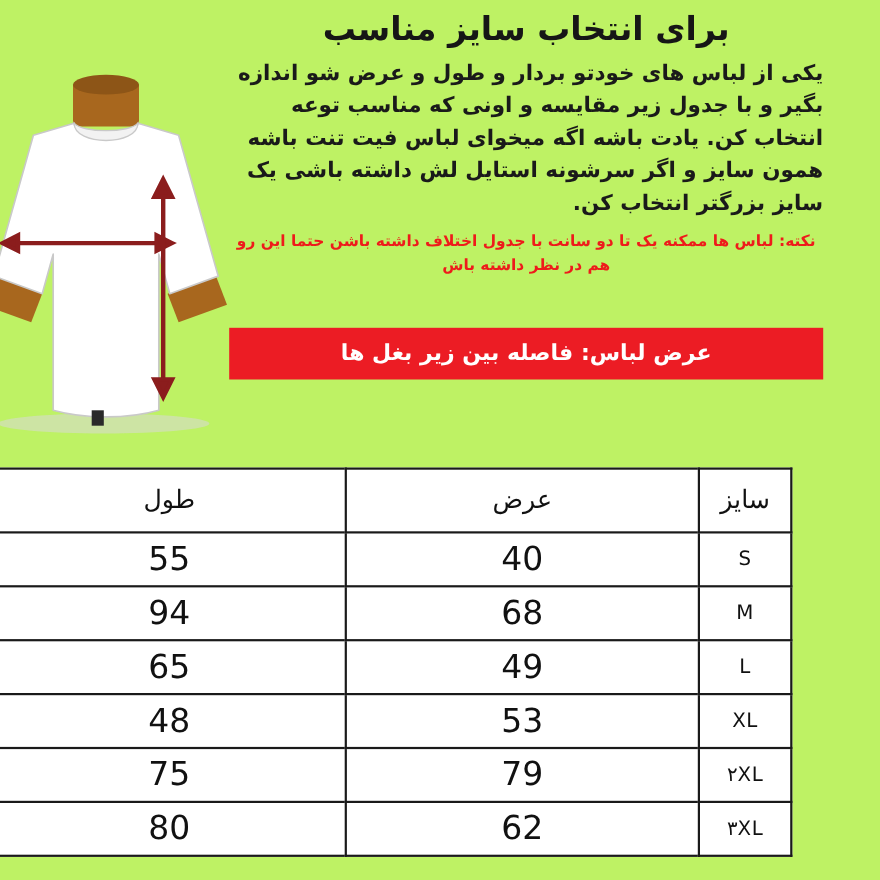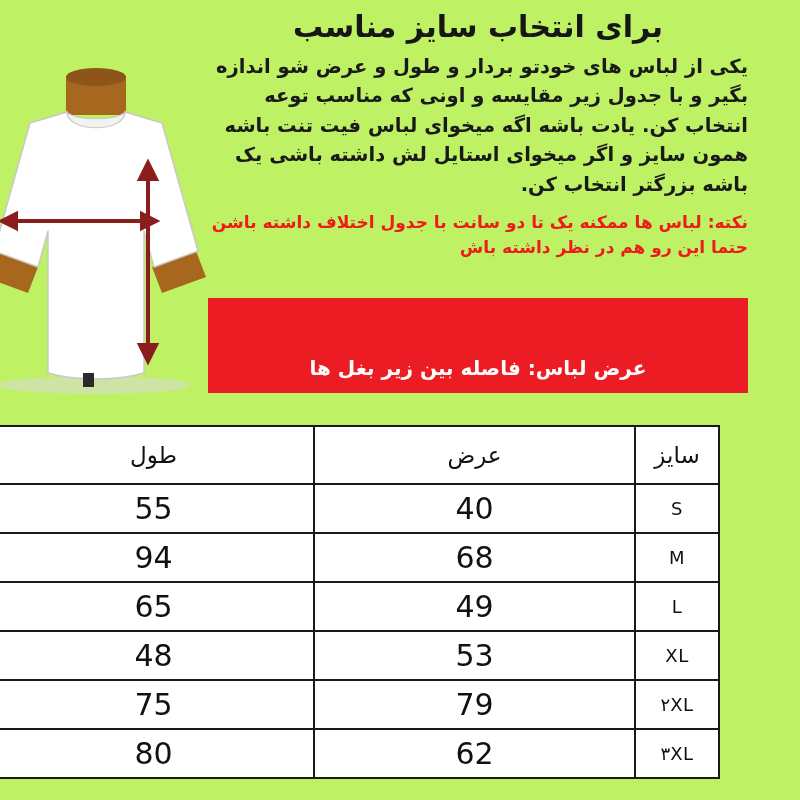--- a/index.html
+++ b/index.html
@@ -55,44 +55,43 @@
     font-size: 19.5px;
     font-weight: bold;
     color: #1a1a1a;
     line-height: 1.52;
     margin: 0;
     text-align: right;
   }
 
   .note {
     margin-top: 10px;
-    font-size: 17px;
+    font-size: 14px;
     font-weight: bold;
     color: #ee1b1b;
     line-height: 1.5;
-    text-align: right;
+    text-align: center;
   }
 
   .red-box {
     position: absolute;
     top: 298px;
     right: 8px;
     width: 540px;
     background: #ec1c24;
     padding: 8px 12px 10px 12px;
     box-sizing: border-box;
   }
   .red-box div {
     color: #ffffff;
     font-size: 20px;
     font-weight: bold;
     line-height: 1.45;
     text-align: center;
     white-space: nowrap;
-    margin-top: 48px;
   }
 
   
   .shirt-wrap {
     position: absolute;
     top: 55px;
     left: 10px;
     width: 250px;
     height: 345px;
   }
@@ -180,21 +179,21 @@
         <g stroke="#8b1d1d" stroke-width="4" fill="#8b1d1d">
           <line x1="182" y1="118" x2="182" y2="296"></line>
           <polygon points="182,108 174,124 190,124"></polygon>
           <polygon points="182,306 174,290 190,290"></polygon>
         </g>
       </svg>
     </div>
 
     <div class="text-block">
       <h1 class="headline">برای انتخاب سایز مناسب</h1>
-      <p class="para">یکی از لباس های خودتو بردار و طول و عرض شو اندازه بگیر و با جدول زیر مقایسه و اونی که مناسب توعه انتخاب کن. یادت باشه اگه میخوای لباس فیت تنت باشه همون سایز و اگر میخوای استایل لش داشته باشی یک باشه بزرگتر انتخاب کن.</p>
+      <p class="para">یکی از لباس های خودتو بردار و طول و عرض شو اندازه بگیر و با جدول زیر مقایسه و اونی که مناسب توعه انتخاب کن. یادت باشه اگه میخوای لباس فیت تنت باشه همون سایز و اگر سرشونه استایل لش داشته باشی یک سایز بزرگتر انتخاب کن.</p>
       <p class="note">نکته: لباس ها ممکنه یک تا دو سانت با جدول اختلاف داشته باشن حتما این رو هم در نظر داشته باش</p>
     </div>
 
     <div class="red-box">
       <div>عرض لباس: فاصله بین زیر بغل ها</div>
     </div>
   </div>
 
   <div class="table-wrap">
     <table class="size-table">

